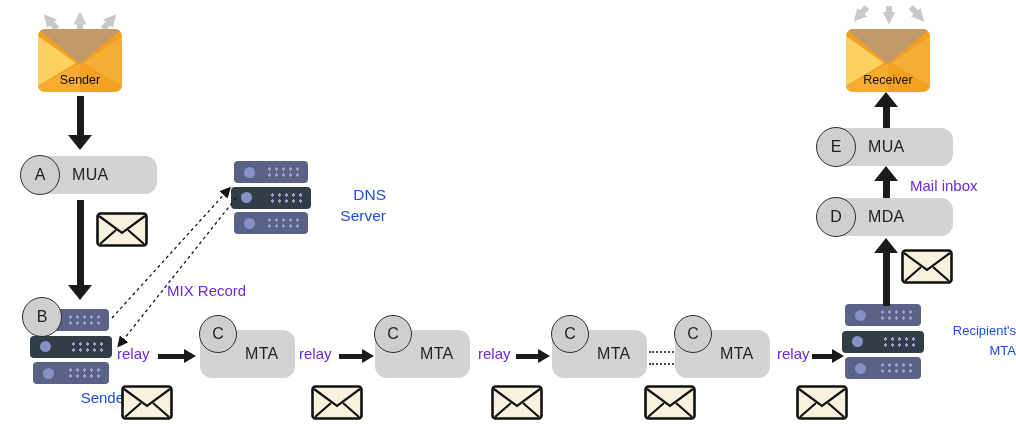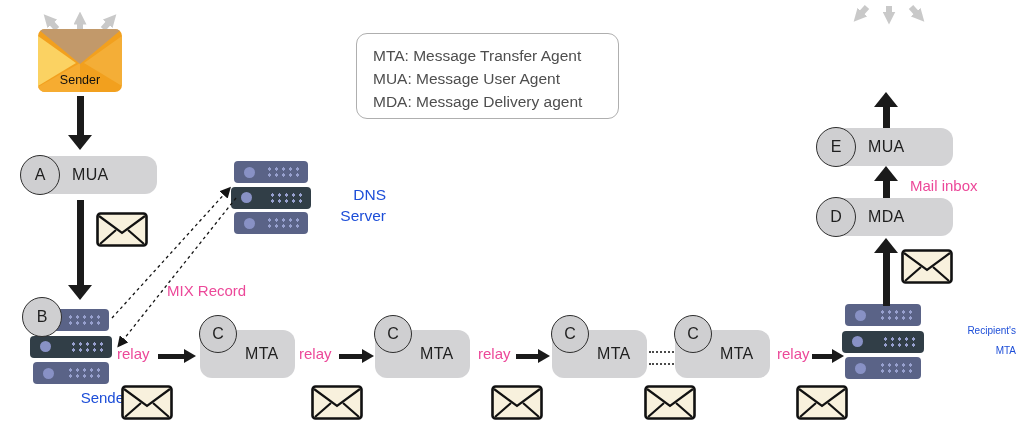--- a/index.html
+++ b/index.html
@@ -35,21 +35,21 @@
     border-left:12px solid transparent;border-right:12px solid transparent;border-bottom:15px solid #1a1a1a;}
   .harrow{position:absolute;height:14px;}
   .harrow .shaft{position:absolute;left:0;right:11px;top:4.5px;height:5px;background:#1a1a1a;}
   .harrow::after{content:"";position:absolute;right:0;top:0;width:0;height:0;
     border-top:7px solid transparent;border-bottom:7px solid transparent;border-left:12px solid #1a1a1a;}
   .dotted-link i{display:block;border-top:2.6px dotted #4a4a4a;}
   
   .big-env{position:absolute;width:84px;height:63px;border-radius:7px;overflow:hidden;}
   .env-label{position:absolute;left:0;right:0;bottom:5px;text-align:center;font-size:12.5px;color:#101010;}
   
-  .lbl{position:absolute;font-size:15px;color:#ec4899;white-space:nowrap;}
+  .lbl{position:absolute;font-size:15px;color:#6d28d9;white-space:nowrap;}
   .two-line{position:absolute;text-align:right;font-size:15px;line-height:19px;color:#1d4ed8;}
   .two-line span{display:block;}
   .legend{position:absolute;background:#fff;border:1.5px solid #AFAFAF;border-radius:11px;
     padding:10px 16px;font-size:15.5px;line-height:23px;color:#4E4E4E;box-sizing:border-box;}
 </style>
 </head>
 <body>
 
 <div id="canvas">
 
@@ -141,25 +141,20 @@
     <span>Server</span>
   </div>
 
   <svg class="abs" style="left:100px;top:150px" width="150" height="210" viewBox="0 0 150 210">
     <path d="M12 168 L128 40" stroke="#141414" stroke-width="1.3" stroke-dasharray="3 3.2" fill="none" marker-end="url(#darrow)"></path>
     <path d="M136 48 L20 194" stroke="#141414" stroke-width="1.3" stroke-dasharray="3 3.2" fill="none" marker-end="url(#darrow)"></path>
   </svg>
 
   <span class="lbl" style="left:167px;top:282px;font-weight:400">MIX Record</span>
 
-  <div class="legend" style="left:356px;top:33px;width:263px;height:86px">
-    <div>MTA: Message Transfer Agent</div>
-    <div>MUA: Message User Agent</div>
-    <div>MDA: Message Delivery agent</div>
-  </div>
 
   <span class="lbl" style="left:117px;top:345px">relay</span>
   <div class="harrow" style="left:158px;top:349px;width:38px">
       <i class="shaft"></i>
     </div>
 
   <div class="pill mta-pill" style="left:200px;top:330px">
     <span class="badge">C</span>
     <span class="plabel">MTA</span>
   </div>
@@ -233,21 +228,21 @@
     <div class="sbar mid">
         <i class="knob"></i>
         <i class="dots"></i>
       </div>
     <div class="sbar">
         <i class="knob"></i>
         <i class="dots"></i>
       </div>
   </div>
 
-  <div class="two-line" style="left:920px;top:321px;width:96px;font-size:10px;line-height:20px">
+  <div class="two-line" style="left:920px;top:321px;width:96px;font-size:13px;line-height:20px">
     <span>Recipient's</span>
     <span>MTA</span>
   </div>
 
   <div class="varrow up" style="left:874px;top:238px;height:68px">
       <i class="shaft"></i>
     </div>
 
   <svg class="abs" style="left:901px;top:249px" width="52" height="35" viewBox="0 0 52 35">
     <rect x="1.5" y="1.5" width="49" height="32" rx="3" fill="#F8F1DD" stroke="#111" stroke-width="2.6"></rect>
@@ -268,20 +263,30 @@
 
   <div class="pill side-pill" style="left:833px;top:128px">
     <span class="badge">E</span>
     <span class="plabel">MUA</span>
   </div>
 
   <div class="varrow up" style="left:874px;top:92px;height:36px">
       <i class="shaft"></i>
     </div>
 
+  <div class="big-env" style="left:846px;top:29px">
+    <svg width="84" height="63" viewBox="0 0 84 63">
+      <rect width="84" height="63" fill="#F2A01E"></rect>
+      <path d="M42 34 L0 58 L0 63 L42 63 Z" fill="#F6AC31"></path>
+      <path d="M0 7 L38 34 L0 57 Z" fill="#FBD262"></path>
+      <path d="M84 7 L46 34 L84 57 Z" fill="#F4AE37"></path>
+      <path d="M0 0 L84 0 L42 35 Z" fill="#C2996A"></path>
+    </svg>
+    <span class="env-label">Receiver</span>
+  </div>
 
   <svg class="abs" style="left:843px;top:4px" width="92" height="26" viewBox="0 0 92 26">
     <path d="M24 3 L15 13" stroke="#C9C9C9" stroke-width="6" fill="none" marker-end="url(#garrow)"></path>
     <path d="M46 2 L46 14" stroke="#C9C9C9" stroke-width="6" fill="none" marker-end="url(#garrow)"></path>
     <path d="M68 3 L77 13" stroke="#C9C9C9" stroke-width="6" fill="none" marker-end="url(#garrow)"></path>
   </svg>
 
 </div>
 
 </body></html>

